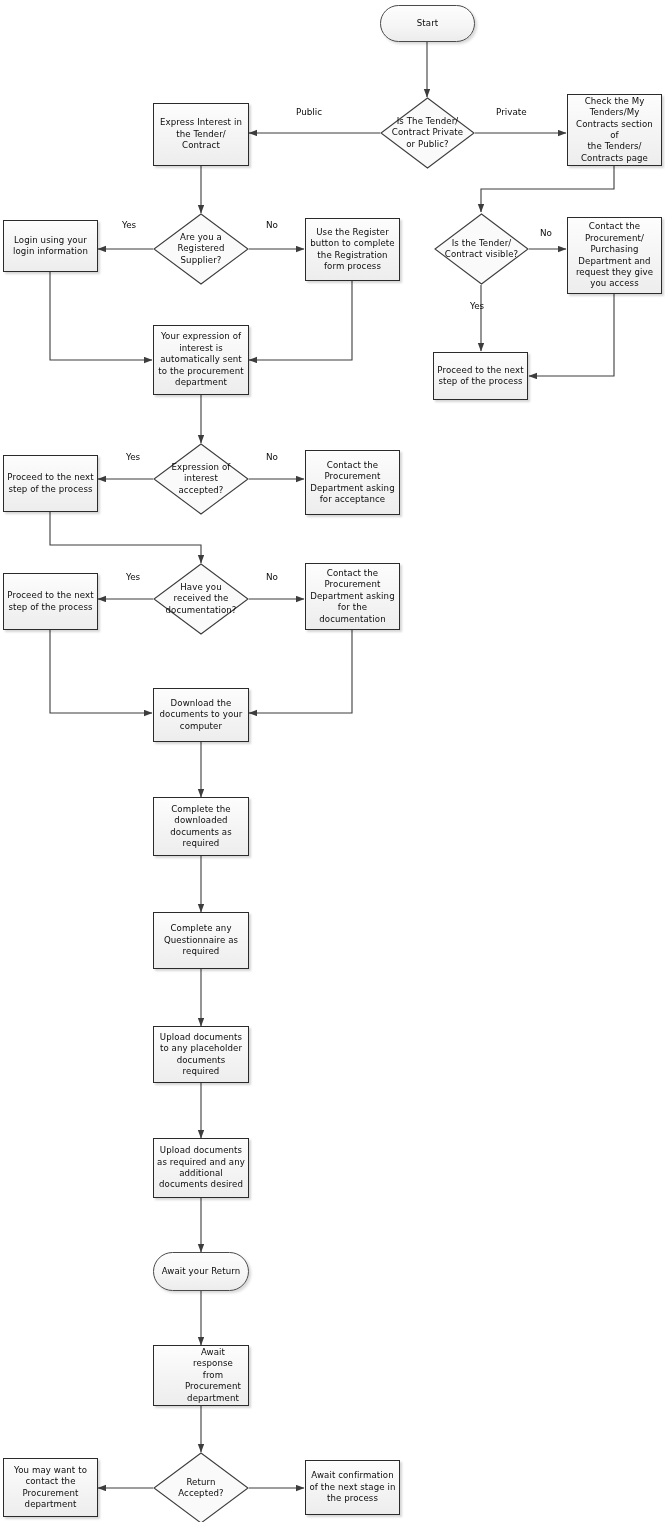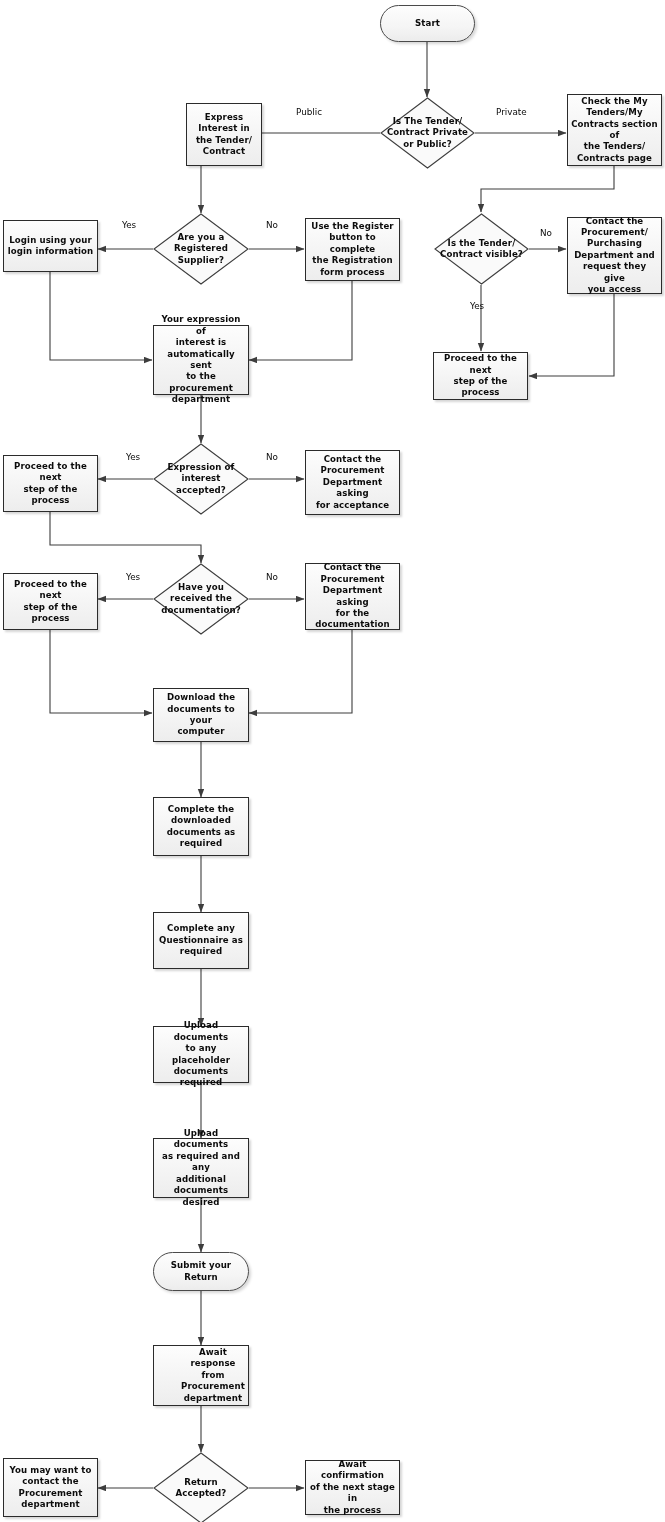--- a/index.html
+++ b/index.html
@@ -29,21 +29,20 @@
     position: absolute;
     box-sizing: border-box;
     display: flex;
     align-items: center;
     justify-content: center;
     text-align: center;
     font-size: 8.6px;
     line-height: 11.4px;
     color: #0b0b0b;
     letter-spacing: 0.1px;
-    font-weight: bold;
     -webkit-font-smoothing: none;
   }
   .node .txt {
     display: block;
     padding: 0 3px;
     white-space: pre-line;
   }
   
   .box {
     border: 1px solid #2b2b2b;
@@ -161,21 +160,21 @@
 
   <div class="node diamond" style="left:380px; top:97px; width:95px; height:72px;">
     <svg class="dshape" viewBox="0 0 95 72" preserveAspectRatio="none">
       <polygon points="47.5,1 94,36 47.5,71 1,36" fill="#fafafa" stroke="#3d3d3d" stroke-width="1.1"></polygon>
     </svg>
     <span class="txt">Is The Tender/
 Contract Private
 or Public?</span>
   </div>
 
-  <div class="node box" style="left:153px; top:103px; width:76px; height:63px;margin-left:33px;">
+  <div class="node box" style="left:153px; top:103px; width:96px; height:63px;">
     <span class="txt">Express Interest in
 the Tender/
 Contract</span>
   </div>
 
   <div class="node box" style="left:567px; top:94px; width:95px; height:72px;">
     <span class="txt">Check the My
 Tenders/My
 Contracts section of
 the Tenders/
@@ -302,21 +301,21 @@
   </div>
 
   <div class="node box" style="left:153px; top:1138px; width:96px; height:60px;">
     <span class="txt">Upload documents
 as required and any
 additional
 documents desired</span>
   </div>
 
   <div class="node term" style="left:153px; top:1252px; width:96px; height:39px;">
-    <span class="txt">Submit your Return</span>
+    <span class="txt">Await your Return</span>
   </div>
 
   <div class="node box" style="left:153px; top:1345px; width:96px; height:61px;padding-left:24px;">
     <span class="txt">Await response
 from Procurement
 department</span>
   </div>
 
   <div class="node diamond" style="left:153px; top:1452px; width:96px; height:72px;">
     <svg class="dshape" viewBox="0 0 96 72" preserveAspectRatio="none">

